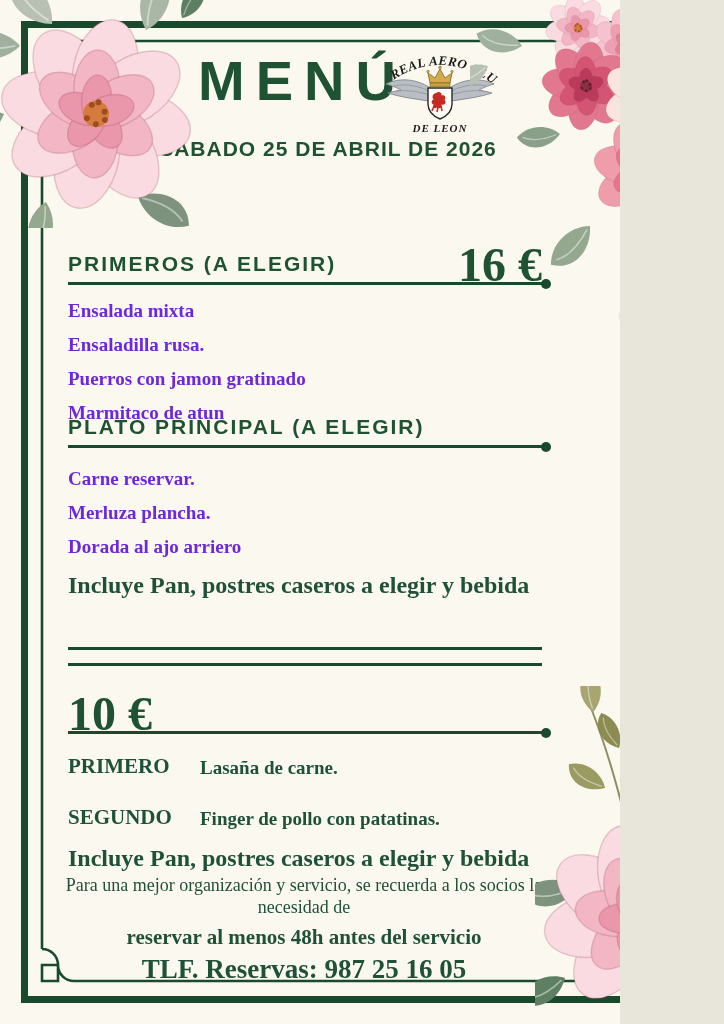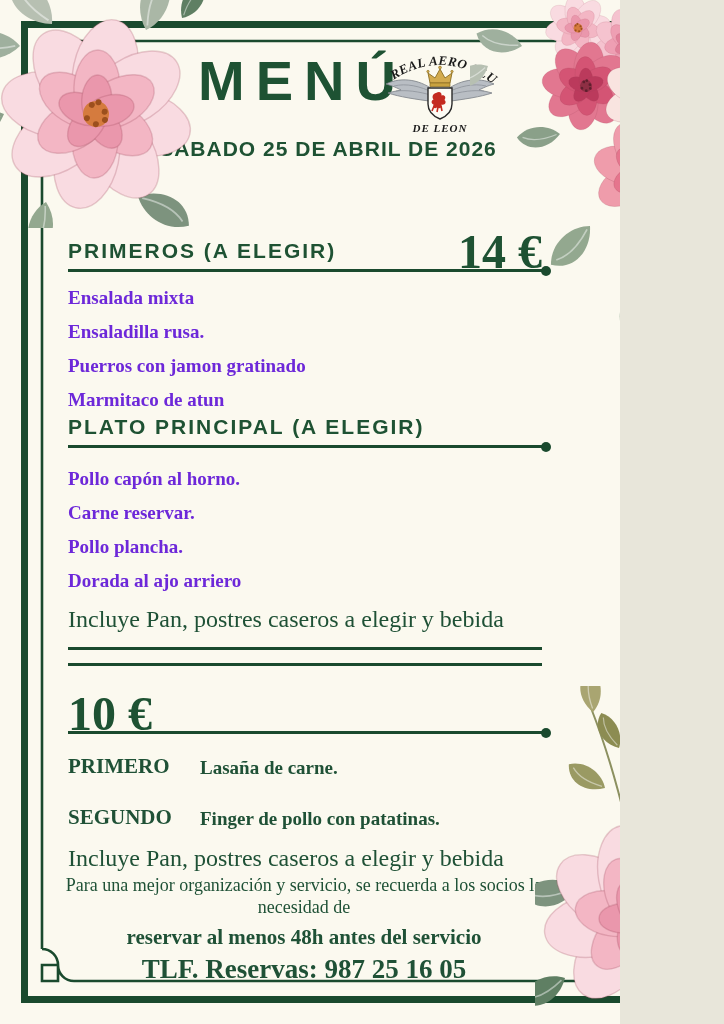--- a/index.html
+++ b/index.html
@@ -32,21 +32,21 @@
   .date{
     position:absolute;left:48px;top:137px;width:560px;text-align:center;
     font-size:21px;font-weight:bold;letter-spacing:1px;
   }
   .venue{
     position:absolute;left:48px;top:164px;width:624px;text-align:center;
     font-size:26px;font-weight:bold;letter-spacing:4px;
   }
 
   .sec{position:absolute;left:68px;width:474px;}
-  .sec1{top:225px;}
+  .sec1{top:238px;}
   .sec2{top:401px;}
   .sec3{top:687px;}
   .sec-head{
     position:relative;display:flex;justify-content:space-between;align-items:flex-end;
     border-bottom:3px solid var(--frame);padding-bottom:6px;min-height:38px;
   }
   .sec-head::after{
     content:"";position:absolute;right:-9px;bottom:-7px;
     width:10px;height:10px;border-radius:50%;background:var(--frame);
   }
@@ -59,21 +59,21 @@
     white-space:nowrap;
   }
   .item{
     margin:13px 0 0;font-family:"Liberation Serif", serif;
     font-size:19px;font-weight:bold;line-height:21px;color:#6d28d9;
   }
   .sec1 .item:first-of-type{margin-top:15px;}
   .sec2 .item:first-of-type{margin-top:20px;}
   .note{
     margin:15px 0 0;font-family:"Liberation Serif", serif;
-    font-size:24px;font-weight:normal;color:#1f5136;
+    font-size:24px;font-weight:bold;color:#1f5136;
   }
   .divider{
     position:absolute;left:68px;top:647px;width:474px;height:13px;
     border-top:3px solid var(--frame);border-bottom:3px solid var(--frame);
   }
   .course{display:flex;gap:28px;margin-top:20px;align-items:flex-end;}
   .course + .course{margin-top:26px;}
   .course-label{
     width:104px;flex:0 0 auto;
     font-family:"Liberation Serif", serif;font-size:21px;font-weight:bold;color:#1f5136;
@@ -194,36 +194,35 @@
         <path d="M56,66 L54,71 M60,67 L59,72 M63,66 L64,71" stroke="#c42b22" stroke-width="1.6" fill="none"></path>
       </g>
       <text x="62" y="92" text-anchor="middle" font-family="Liberation Serif, serif" font-size="11" font-weight="bold" font-style="italic" fill="#1a1a1a" letter-spacing="1">DE LEON</text>
     </svg>
 
     <div class="date">SABADO 25 DE ABRIL DE 2026</div>
 
     <section class="sec sec1">
       <div class="sec-head">
         <h2>PRIMEROS (A ELEGIR)</h2>
-        <div class="price">14 €</div>
+        <div class="price">16 €</div>
       </div>
       <p class="item">Ensalada mixta</p>
       <p class="item">Ensaladilla rusa.</p>
       <p class="item">Puerros con jamon gratinado</p>
       <p class="item">Marmitaco de atun</p>
     </section>
 
     <section class="sec sec2">
       <div class="sec-head">
         <h2>PLATO PRINCIPAL (A ELEGIR)</h2>
         <div class="price"></div>
       </div>
-      <p class="item">Pollo capón al horno.</p>
       <p class="item">Carne reservar.</p>
-      <p class="item">Pollo plancha.</p>
+      <p class="item">Merluza plancha.</p>
       <p class="item">Dorada al ajo arriero</p>
       <p class="note">Incluye Pan, postres caseros a elegir y bebida</p>
     </section>
 
     <div class="divider"></div>
 
     <section class="sec sec3">
       <div class="sec-head">
         <div class="price">10 €</div>
       </div>

